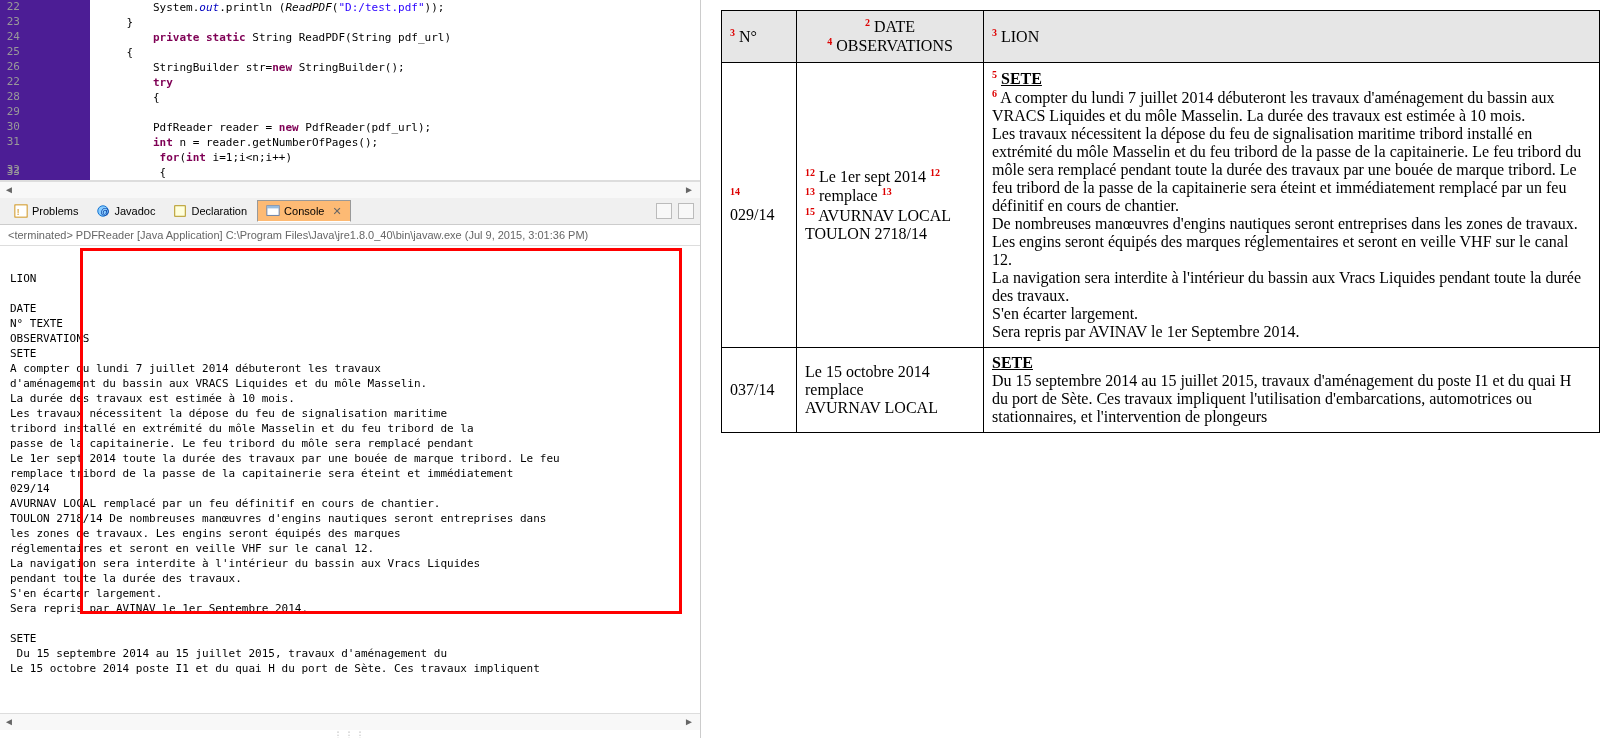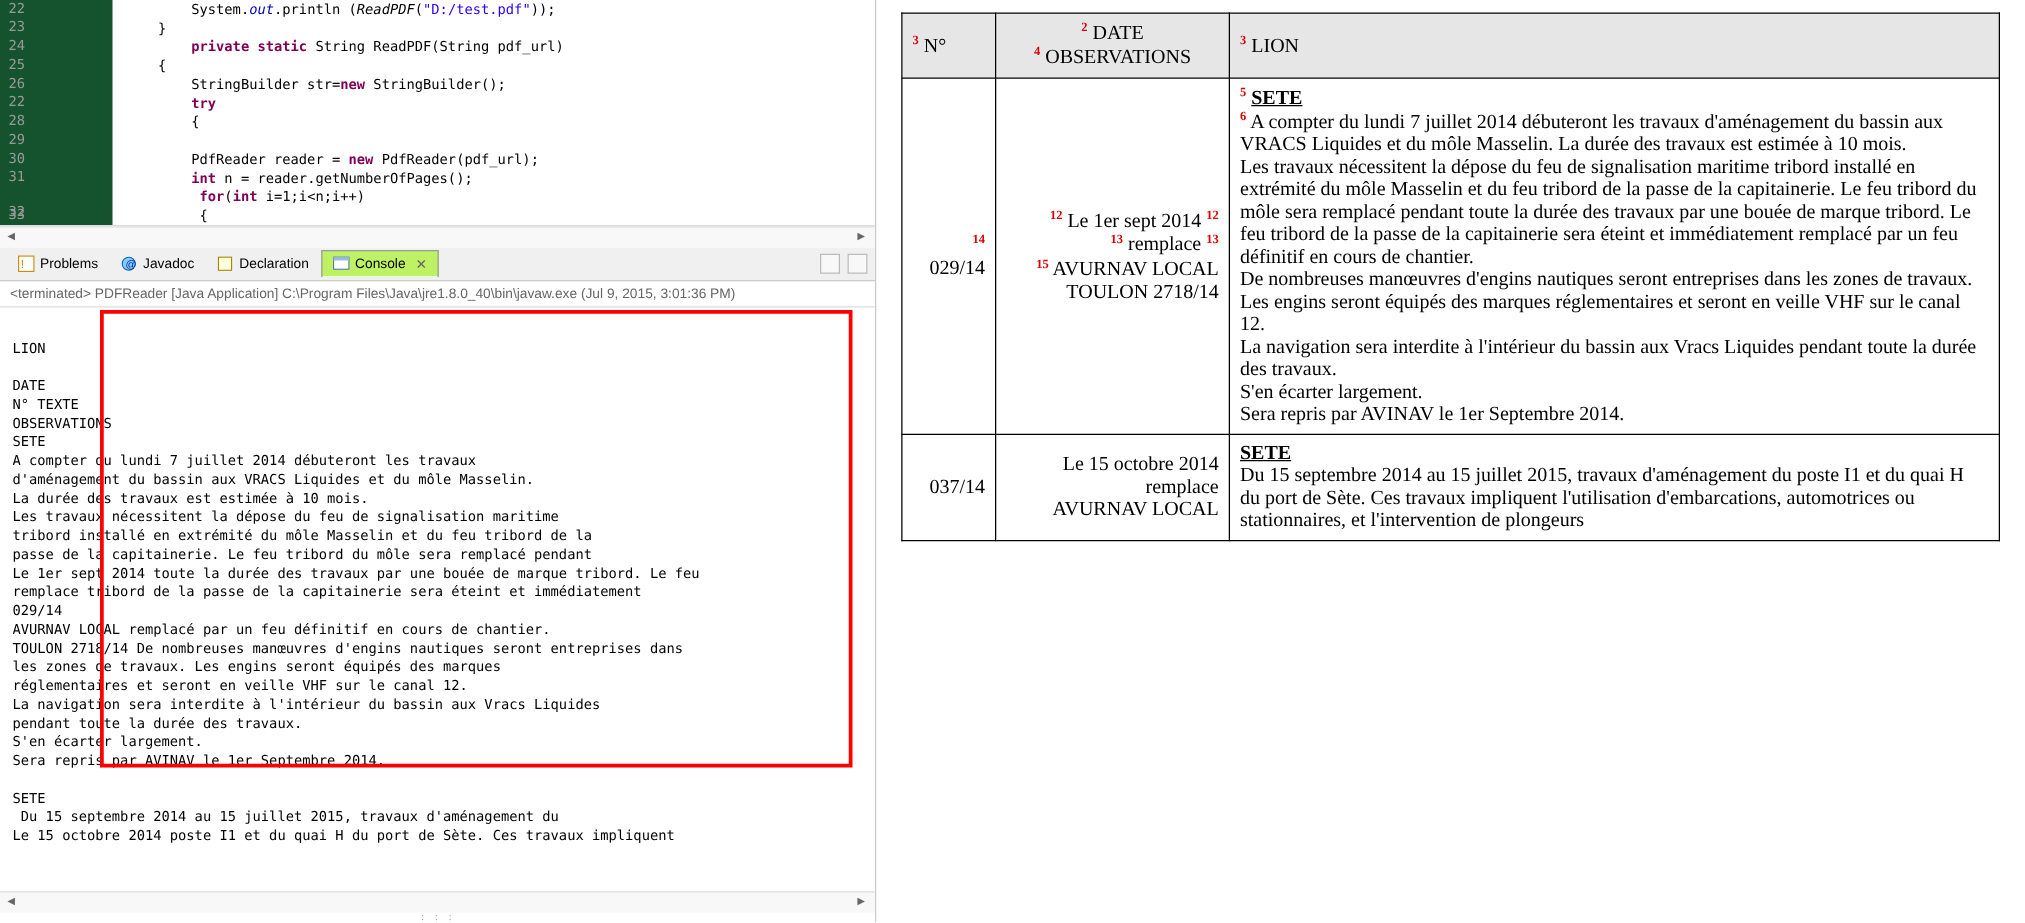--- a/index.html
+++ b/index.html
@@ -1,41 +1,41 @@
 <!DOCTYPE html>
 <html><head>
 <meta charset="utf-8">
 <style>
 html,body{margin:0;padding:0;font-family:Arial,sans-serif;font-size:12px;background:#fff;}
 .container{display:flex;width:1620px;height:738px;}
 .left-panel{width:700px;border-right:1px solid #ccc;display:flex;flex-direction:column;}
 .code-area{height:180px;background:#fff;border-bottom:1px solid #ddd;position:relative;overflow:hidden;}
-.gutter{position:absolute;left:0;top:0;width:90px;height:100%;background:#14532d;font-family:Consolas,monospace;font-size:11px;}
+.gutter{position:absolute;left:0;top:0;width:90px;height:100%;background:#4c1d95;font-family:Consolas,monospace;font-size:11px;}
 .gutter .ln{position:absolute;right:70px;color:#999;}
 .code-text{position:absolute;left:100px;top:0;font-family:Consolas,monospace;font-size:11px;white-space:pre;line-height:15px;}
 .kw{color:#7f0055;font-weight:bold;}
 .str{color:#2a00ff;}
 .fld{color:#0000c0;font-style:italic;}
 .mth{font-style:italic;}
 .bottom-tabs{height:26px;background:#f0f0f0;border-bottom:1px solid #ccc;display:flex;align-items:center;padding:0 6px;gap:2px;}
 .tab{padding:3px 8px;font-size:11px;display:flex;align-items:center;gap:4px;cursor:pointer;}
-.tab.active{background:#bef264;border:1px solid #999;border-bottom:1px solid #fff;}
+.tab.active{background:#fdba74;border:1px solid #999;border-bottom:1px solid #fff;}
 .tab-icon{width:14px;height:14px;display:inline-block;}
 .tab-close{margin-left:4px;color:#666;}
 .console-status{font-size:11px;padding:4px 8px;color:#666;border-bottom:1px solid #ddd;}
 .console-body{flex:1;padding:10px;font-family:Consolas,monospace;font-size:11px;line-height:15px;white-space:pre;overflow:hidden;position:relative;}
 .red-box{position:absolute;border:3px solid red;left:80px;top:248px;width:596px;height:360px;pointer-events:none;}
 .right-panel{flex:1;padding:10px 20px;font-family:"Times New Roman",serif;font-size:16px;overflow:hidden;}
 .doc-title{font-weight:bold;text-decoration:underline;font-size:18px;margin:8px 0 18px 30px;}
 .doc-table{border-collapse:collapse;width:100%;}
 .doc-table th,.doc-table td{border:1px solid #000;padding:6px 8px;vertical-align:middle;}
 .doc-table th{background:#e6e6e6;font-weight:normal;text-align:left;}
 .doc-table th.center{text-align:center;}
-.col-num{width:58px;text-align:right;}
-.col-date{width:170px;text-align:right;}
+.col-num{width:58px;text-align:left;}
+.col-date{width:170px;text-align:left;}
 .red-num{color:#d00;font-size:10px;font-weight:bold;vertical-align:super;}
 .sete{font-weight:bold;text-decoration:underline;}
 .tab-tools{margin-left:auto;display:flex;gap:6px;}
 .tool-icon{width:14px;height:14px;border:1px solid #bbb;background:#f8f8f8;cursor:pointer;}
 .scroll-arrows{height:16px;background:#f8f8f8;border-top:1px solid #ddd;position:relative;}
 .arrow-l,.arrow-r{position:absolute;top:2px;width:12px;height:12px;font-size:10px;color:#666;}
 .arrow-l{left:4px;}
 .arrow-r{right:4px;}
 .drag-handle{height:8px;text-align:center;color:#aaa;font-size:9px;letter-spacing:2px;}
 </style>

